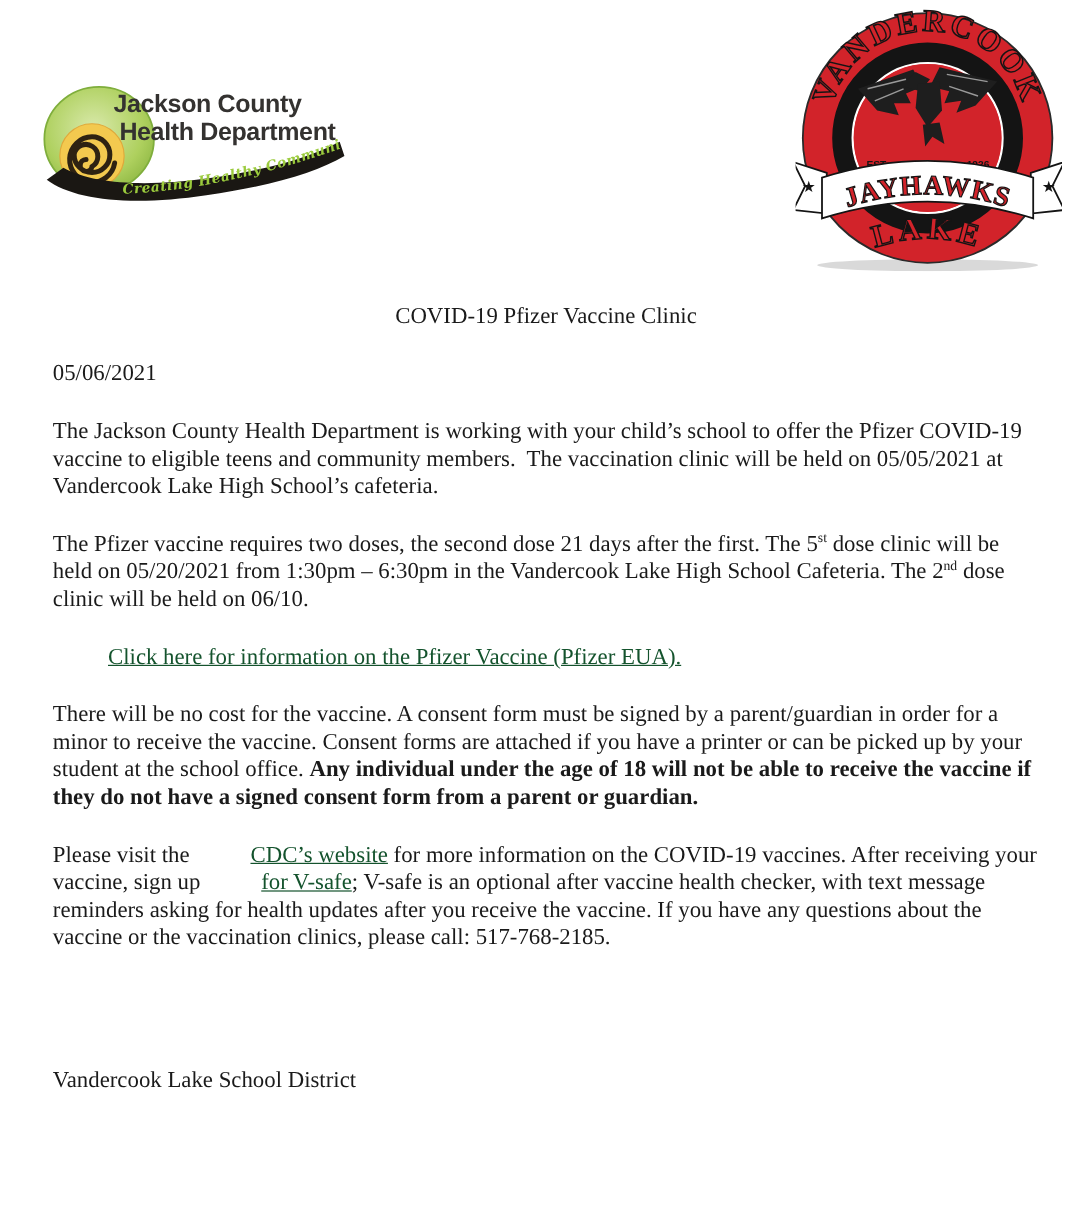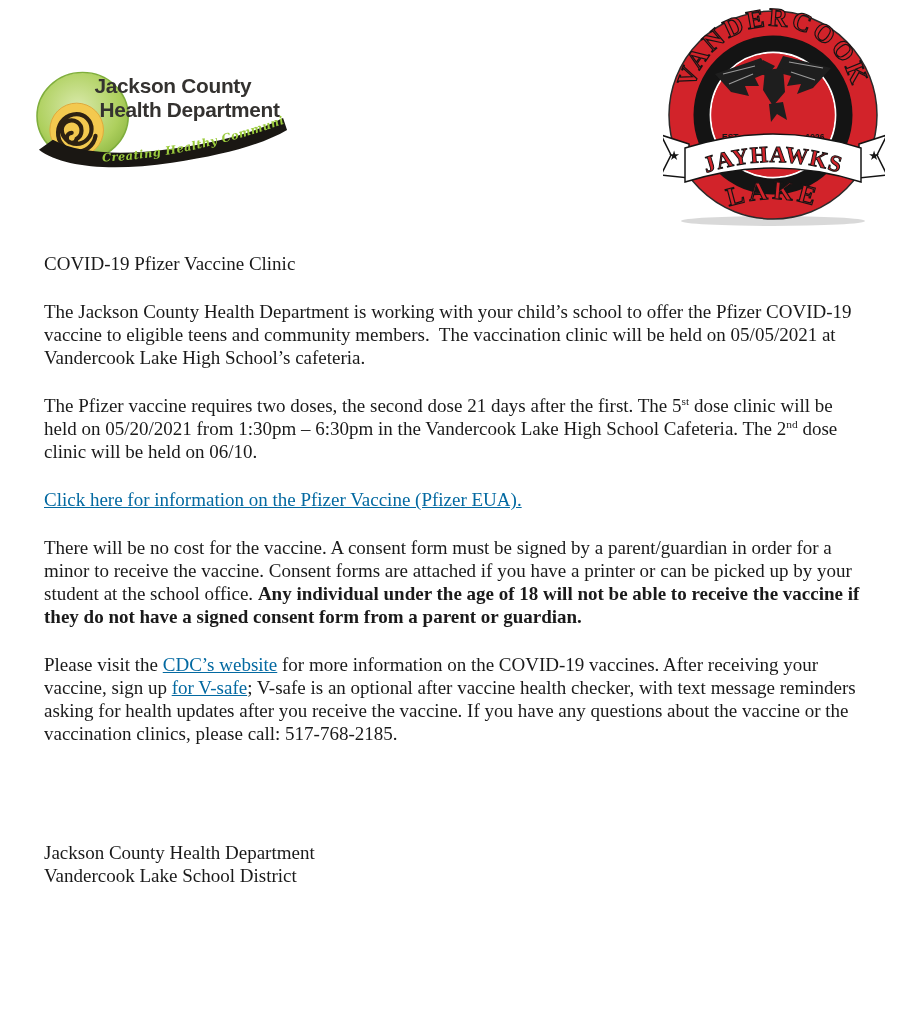--- a/index.html
+++ b/index.html
@@ -9,22 +9,22 @@
     background:#ffffff;
     font-family:"Liberation Serif", serif;
     color:#1a1a1a;
     overflow:hidden;
   }
   .letterhead{position:relative;height:230px;}
   .jchd-logo{position:absolute;left:33px;top:60px;}
   .vcl-badge{position:absolute;left:663px;top:8px;}
   .letter{margin:0 44px;width:822px;font-size:19px;line-height:23px;}
   .letter p{margin:25px 0;white-space:pre-wrap;}
-  .title{margin:22px 0 25px !important;}
-  .letter a{color:#0369a1;text-decoration:underline;cursor:pointer;}
+  .title{text-align:center;margin:22px 0 25px !important;}
+  .letter a{color:#14532d;text-decoration:underline;cursor:pointer;margin-left:46px;}
   .bold-seg{font-weight:700;}
   sup{font-size:0.6em;line-height:0;vertical-align:super;text-align:right;}
   
   .jchd-name{font-family:"Liberation Sans",sans-serif;font-weight:bold;fill:#343230;letter-spacing:-0.3px;}
   .jchd-tagline{font-family:"DejaVu Serif",serif;font-style:italic;font-weight:bold;fill:#9bcb3d;}
   .badge-arc{font-family:"Liberation Serif",serif;font-weight:bold;fill:#d2232a;stroke:#141414;}
   .badge-small{font-family:"Liberation Sans",sans-serif;font-weight:bold;fill:#141414;}
 </style>
 </head>
 <body>
@@ -106,33 +106,33 @@
           <textPath href="#vclJayArc" startOffset="50%">JAYHAWKS</textPath>
         </text>
       </g>
     </svg>
   </div>
 
   <div class="letter">
 
     <p class="title">COVID-19 Pfizer Vaccine Clinic</p>
 
+    <p>05/06/2021</p>
 
 
     <p>The Jackson County Health Department is working with your child’s school to offer the Pfizer COVID-19 vaccine to eligible teens and community members.  The vaccination clinic will be held on 05/05/2021 at Vandercook Lake High School’s cafeteria.</p>
 
     <p><span>The Pfizer vaccine requires two doses, the second dose 21 days after the first. The 5</span><sup>st</sup><span> dose clinic will be held on 05/20/2021 from 1:30pm – 6:30pm in the Vandercook Lake High School Cafeteria. The 2</span><sup>nd</sup><span> dose clinic will be held on 06/10.</span></p>
 
     <p><a href="#">Click here for information on the Pfizer Vaccine (Pfizer EUA).</a></p>
 
     <p><span>There will be no cost for the vaccine. A consent form must be signed by a parent/guardian in order for a minor to receive the vaccine. Consent forms are attached if you have a printer or can be picked up by your student at the school office. </span><span class="bold-seg">Any individual under the age of 18 will not be able to receive the vaccine if they do not have a signed consent form from a parent or guardian.</span></p>
 
     <p><span>Please visit the </span><a href="#">CDC’s website</a><span> for more information on the COVID-19 vaccines. After receiving your vaccine, sign up </span><a href="#">for V-safe</a><span>; V-safe is an optional after vaccine health checker, with text message reminders asking for health updates after you receive the vaccine. If you have any questions about the vaccine or the vaccination clinics, please call: 517-768-2185.</span></p>
 
 
     <p class="sig">
       </p>
-      <div>Jackson County Health Department</div>
       <div>Vandercook Lake School District</div>
     <p></p>
 
   </div>
 </div>
 
 </body></html>

